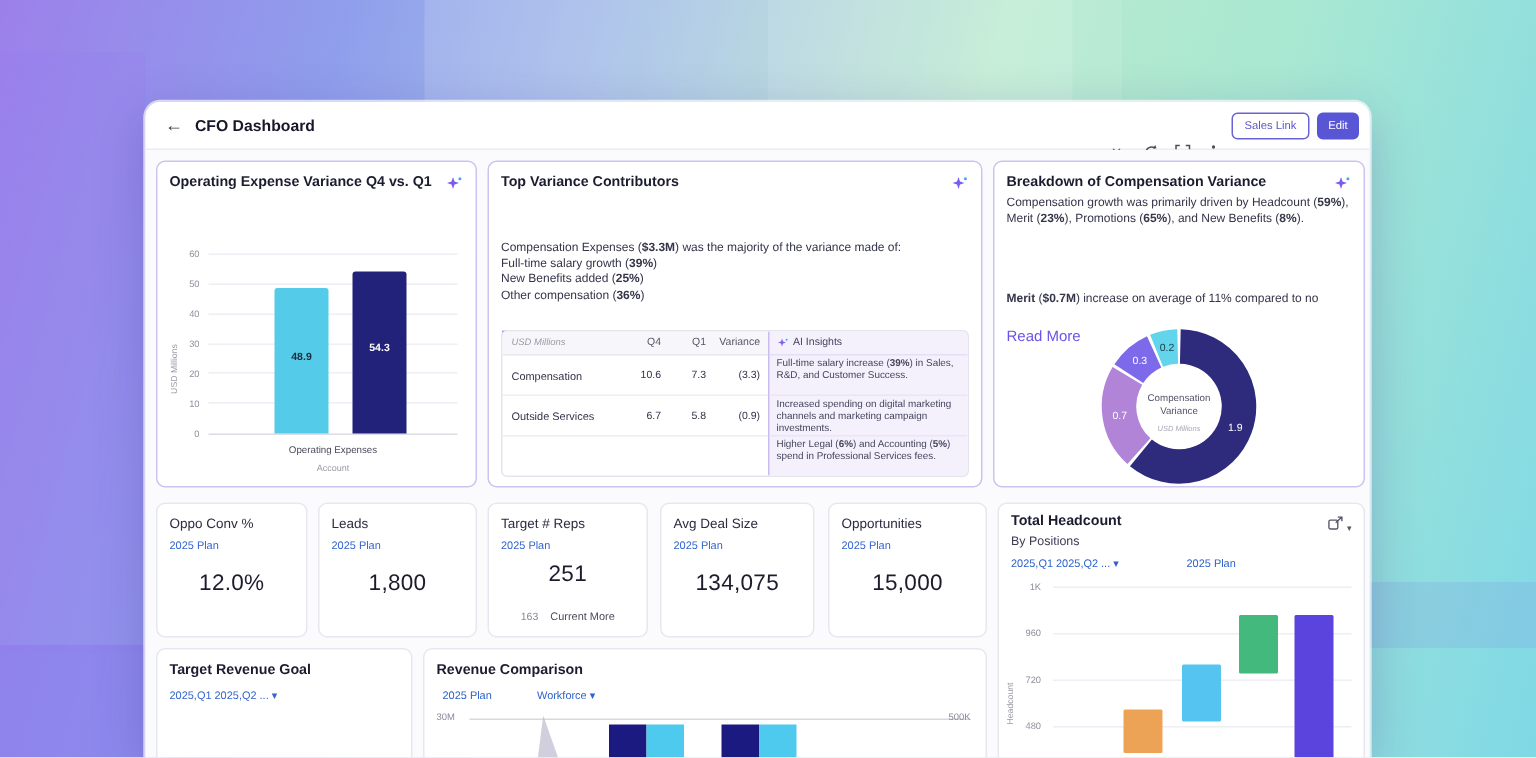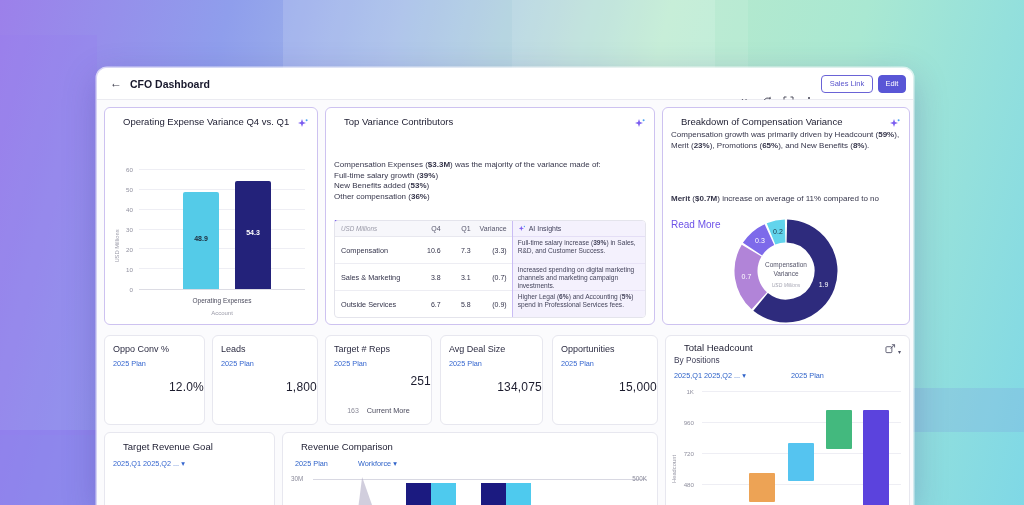--- a/index.html
+++ b/index.html
@@ -15,21 +15,21 @@
   .back { position:absolute; left:13px; top:8px; font-size:12px; color:#3a3a4a; cursor:pointer; }
   .win-title { position:absolute; left:33px; top:10px; font-size:10.5px; font-weight:bold; color:#17172b; }
   .hicon { position:absolute; top:9px; font-size:9px; color:#4c4c5c; cursor:pointer;margin-top:20px; }
   .btn { position:absolute; top:7px; height:18px; border-radius:4px; font-size:7.5px; line-height:16px; text-align:center; cursor:pointer; }
   .btn-copy { right:40px; width:52px; background:#fff; border:1px solid #6a63d6; color:#5a55cc; }
   .btn-edit { right:7px; width:28px; background:#5956d6; border:1px solid #5956d6; color:#fff; }
   .win-body { position:absolute; left:0; top:32px; right:0; bottom:0; background:#fbfbfd; }
 
   .card { position:absolute; background:#fff; border:1px solid #e7e7ef; border-radius:6px; overflow:hidden; }
   .ai-card { border-color:#cdc2f0; }
-  .card-title { position:absolute; left:8px; top:8px; font-size:9.5px; font-weight:normal; color:#1c1c30;margin-left:10px; }
+  .card-title { position:absolute; left:8px; top:8px; font-size:9.5px; font-weight:bold; color:#1c1c30; }
   .sparkle { position:absolute; right:8px; top:8px; width:12px; height:12px; }
   .body-text { position:absolute; left:8px; right:8px; font-size:8px; line-height:1.32; color:#35354a; }
   .read-more { position:absolute; left:8px; font-size:10px; color:#6d52e8; cursor:pointer;margin-top:13px; }
 
   
   #opex-chart { position:absolute; left:6px; right:6px; top:58px; bottom:4px; }
   .ylab-rot { position:absolute; left:-16px; top:50%; width:44px; text-align:center; transform:rotate(-90deg); font-size:5.8px; color:#9a9aa8; }
   #opex-yticks { position:absolute; left:8px; top:4px; bottom:30px; width:16px; }
   .tick-label { position:absolute; right:2px; font-size:6.2px; color:#90909f; }
   #opex-plot { position:absolute; left:28px; right:6px; top:4px; bottom:30px; border-bottom:1px solid #dcdce4; }
@@ -47,21 +47,21 @@
   .ct-name { flex:1.55; padding-left:6px; font-size:7.3px; }
   .ct-num { width:30px; text-align:right; padding-right:3px; }
   .ct-unit { flex:1.55; padding-left:6px; font-style:italic; color:#9a9aa8; font-size:6.3px; }
   .ct-ai { width:43%; background:#f4f1fd; border-left:1px solid #c9bcf4; }
   .ai-head { display:flex; height:16px; align-items:center; gap:3px; padding-left:5px; border-bottom:1px solid #e4def6; color:#44445e; font-size:7px; }
   .ai-cell { height:27px; padding:2px 4px 0 5px; font-size:6.6px; line-height:1.25; color:#45455c; border-bottom:1px solid #e9e4f7; overflow:hidden; }
 
   
   .kpi-title { position:absolute; left:8px; top:8px; font-size:9px; color:#2c2c42; }
   .kpi-plan { position:absolute; left:8px; top:23px; font-size:7.3px; color:#3566cf; cursor:pointer; }
-  .kpi-value { position:absolute; left:0; right:0; top:44px; text-align:right; font-size:12px; color:#1c1c2e; letter-spacing:.2px; }
+  .kpi-value { position:absolute; left:0; right:0; top:44px; text-align:center; font-size:15px; color:#1c1c2e; letter-spacing:.2px; }
   .kpi-sub { position:absolute; left:0; right:0; top:70px; text-align:center; font-size:7px; color:#8a8a98; }
   .kpi-sub b { font-weight:normal; color:#4c4c5e; margin-left:8px; font-size:7.3px; }
 
   
   .hc-links { position:absolute; left:8px; top:35px; font-size:7.3px; color:#2f63c9; cursor:pointer; }
   .share-ic { position:absolute; right:8px; top:8px; cursor:pointer; color:#55556a; font-size:8px; }
   #hc-plot { position:absolute; left:36px; right:8px; top:55px; height:185px; }
   #hc-yticks { position:absolute; left:8px; top:55px; width:24px; height:185px; }
   .hc-bar { position:absolute; width:26px; border-radius:1px; }
 
@@ -154,44 +154,38 @@
       </div>
 
       <div class="card ai-card" style="left:228px;top:7px;width:330px;height:218px;">
         <span class="card-title">Top Variance Contributors</span>
         <span class="sparkle">
           <svg width="12" height="12" viewBox="0 0 12 12">
               <path d="M5 1 L6 4 L9 5 L6 6 L5 9 L4 6 L1 5 L4 4 Z" fill="#7a5cf0"></path>
               <circle cx="9.6" cy="2.2" r="1" fill="#4aa3f0"></circle>
             </svg>
         </span>
-        <div class="body-text" style="top:52px;">Compensation Expenses (<b>$3.3M</b>) was the majority of the variance made of:<br>Full-time salary growth (<b>39%</b>)<br>New Benefits added (<b>53%</b>)<br>Other compensation (<b>36%</b>)</div>
+        <div class="body-text" style="top:52px;">Compensation Expenses (<b>$3.3M</b>) was the majority of the variance made of:<br>Full-time salary growth (<b>39%</b>)<br>New Benefits added (<b>25%</b>)<br>Other compensation (<b>36%</b>)</div>
         <span class="read-more" style="top:98px;">Read More</span>
         <div id="contrib-table">
           <div class="ct-left">
             <div class="ct-head">
               <span class="ct-unit">USD Millions</span>
               <span class="ct-num">Q4</span>
               <span class="ct-num">Q1</span>
               <span class="ct-num" style="width:38px;padding-right:5px;">Variance</span>
             </div>
             <div id="contrib-rows">
                 <div class="ct-row">
                   <div class="ct-name">Compensation</div>
                   <div class="ct-num">10.6</div>
                   <div class="ct-num">7.3</div>
                   <div class="ct-num" style="width: 38px; padding-right: 5px;">(3.3)</div>
                 </div>
                 <div class="ct-row">
-                  <div class="ct-name">Sales &amp; Marketing</div>
-                  <div class="ct-num">3.8</div>
-                  <div class="ct-num">3.1</div>
-                  <div class="ct-num" style="width: 38px; padding-right: 5px;">(0.7)</div>
-                </div>
-                <div class="ct-row">
                   <div class="ct-name">Outside Services</div>
                   <div class="ct-num">6.7</div>
                   <div class="ct-num">5.8</div>
                   <div class="ct-num" style="width: 38px; padding-right: 5px;">(0.9)</div>
                 </div>
               </div>
           </div>
           <div class="ct-ai">
             <div class="ai-head">
               <svg width="8" height="8" viewBox="0 0 12 12">

